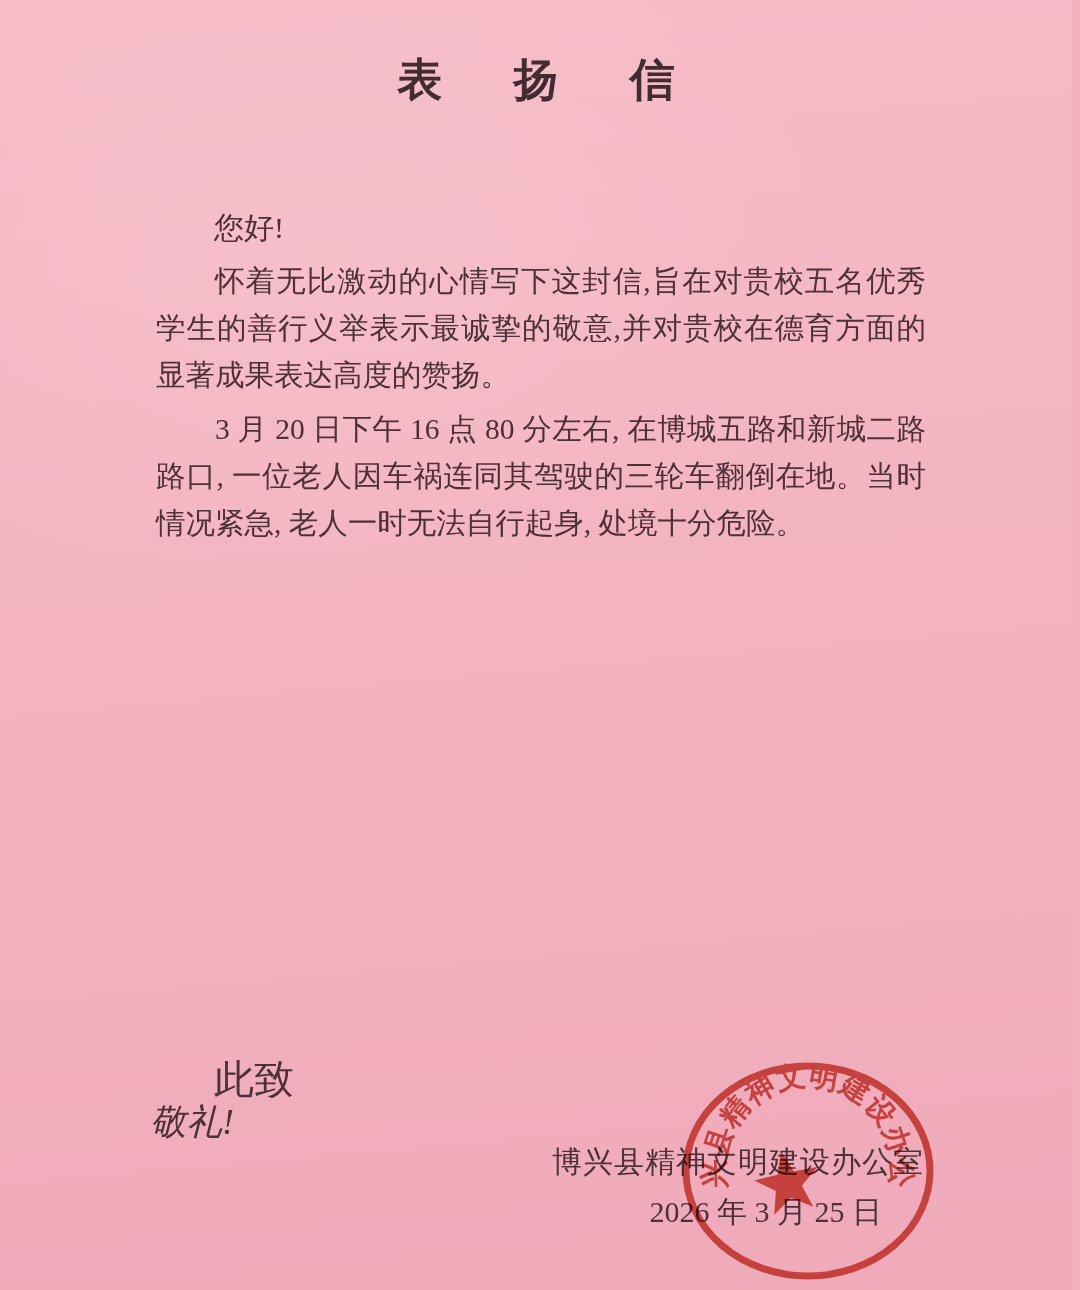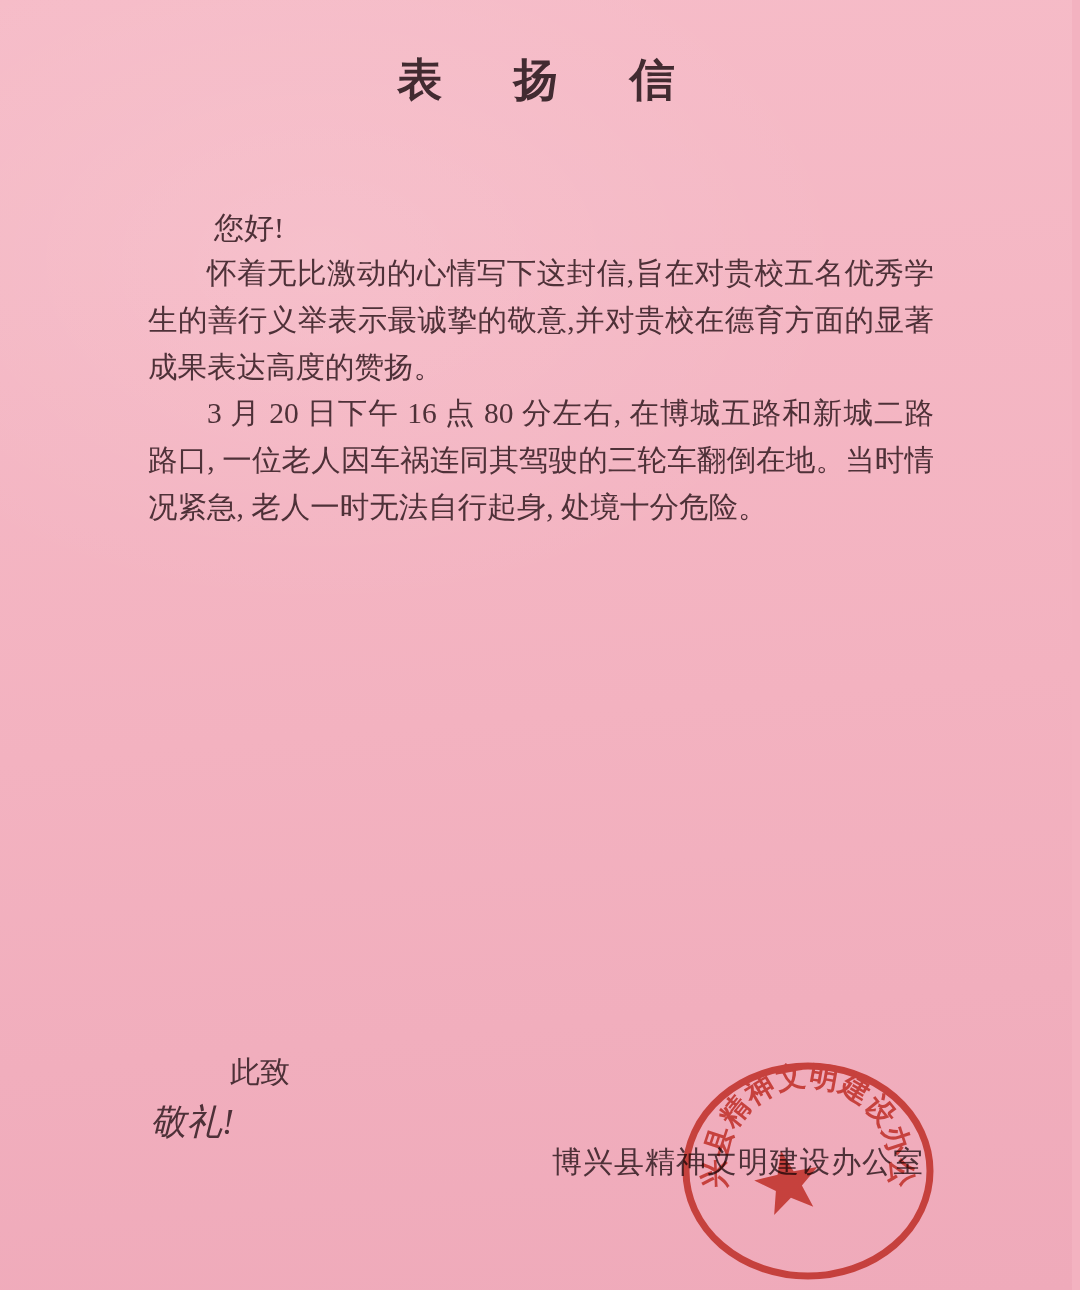--- a/index.html
+++ b/index.html
@@ -49,26 +49,26 @@
     position:absolute;
     top:250px;left:148px;
     width:786px;
     font-size:29.5px;
     line-height:46.8px;
     text-align:justify;
     text-justify:inter-ideograph;
   }
   .body-block p{
     text-indent:2em;
-    margin:0;
+    margin:8px;
   }
   .closing-zhici{
     position:absolute;
-    top:1052px;left:230px;
-    font-size:30px;
+    top:1052px;left:214px;
+    font-size:40px;
     text-align:right;
   }
   .closing-jingli{
     position:absolute;
     top:1098px;left:150px;
     font-size:36px;
     font-style:italic;
   }
   .signature{
     position:absolute;
@@ -108,20 +108,21 @@
 
   <div class="body-block">
     <p>怀着无比激动的心情写下这封信,旨在对贵校五名优秀学生的善行义举表示最诚挚的敬意,并对贵校在德育方面的显著成果表达高度的赞扬。</p>
     <p>3 月 20 日下午 16 点 80 分左右, 在博城五路和新城二路路口, 一位老人因车祸连同其驾驶的三轮车翻倒在地。当时情况紧急, 老人一时无法自行起身, 处境十分危险。</p>
   </div>
 
   <div class="closing-zhici">此致</div>
   <div class="closing-jingli">敬礼!</div>
 
   <div class="signature">博兴县精神文明建设办公室</div>
+  <div class="date">2026 年 3 月 25 日</div>
 
   <svg class="stamp" viewBox="0 0 300 270" xmlns="http://www.w3.org/2000/svg">
 
     <ellipse cx="148" cy="131" rx="122" ry="105" fill="none" stroke="#cc4434" stroke-width="7"></ellipse>
 
     <g transform="translate(128,144) rotate(-12)">
       <path fill="#cc4434" d="M 0,-34 L 8.2,-11.3 L 32.3,-10.5 L 13.3,4.3 L 20,27.5 L 0,14
                L -20,27.5 L -13.3,4.3 L -32.3,-10.5 L -8.2,-11.3 Z"></path>
     </g>
 

